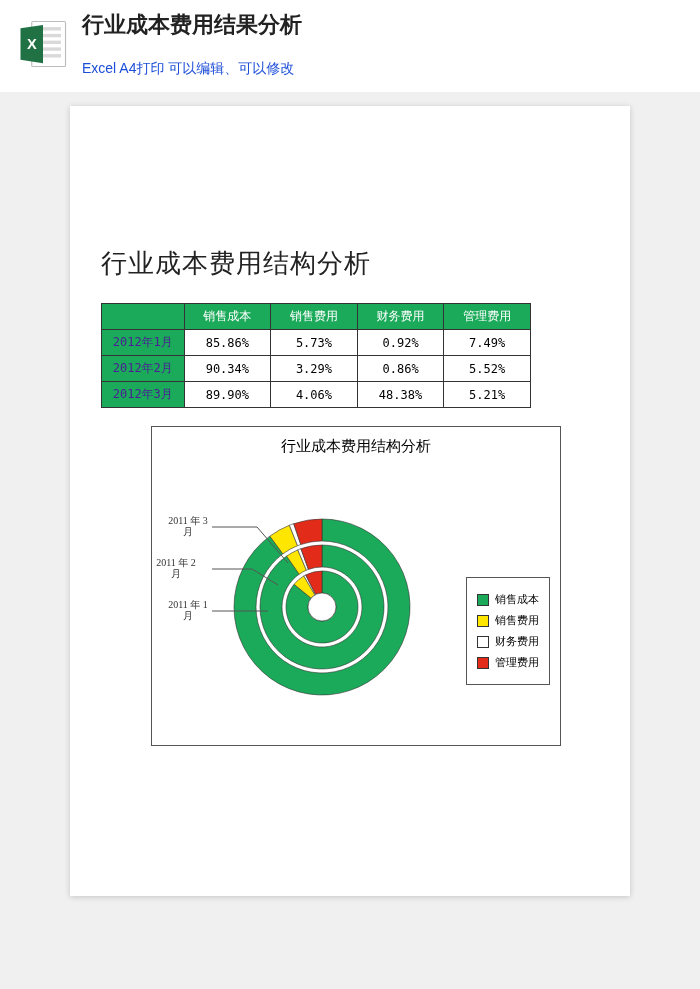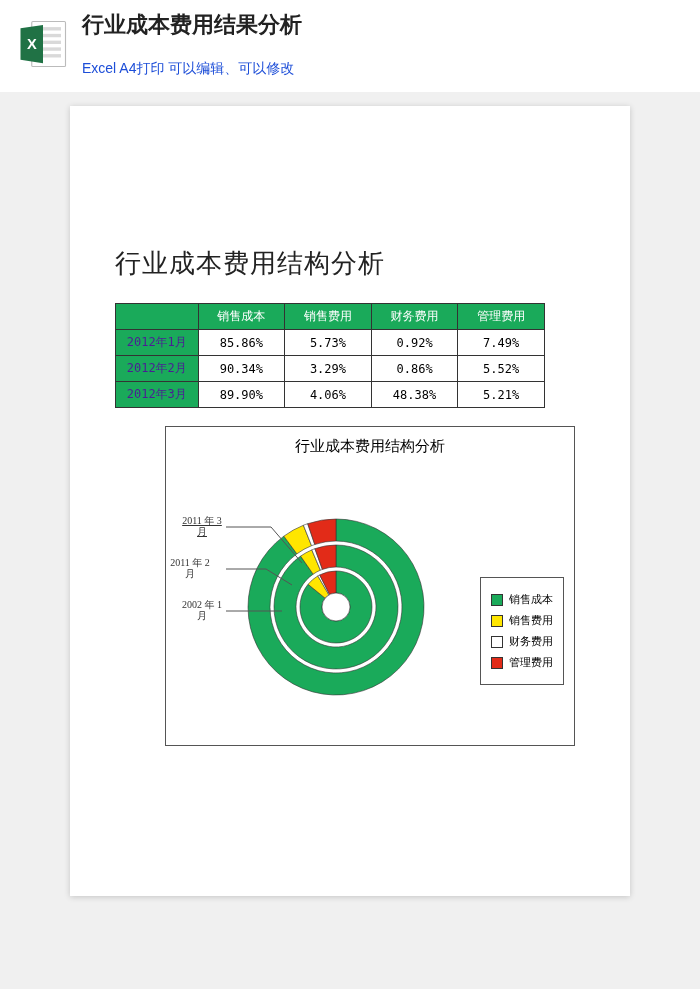--- a/index.html
+++ b/index.html
@@ -35,21 +35,21 @@
   .stage {
     padding: 14px 68px;
     display: flex;
     justify-content: center;
   }
   .page {
     width: 560px;
     height: 790px;
     background: #fff;
     box-shadow: 0 1px 6px rgba(0,0,0,0.18);
-    padding: 140px 45px 30px 45px;
+    padding: 140px 45px 30px 31px;
     position: relative;
   }
   .doc-title {
     font-size: 26px;
     font-weight: 400;
     color: #222;
     font-family: "SimSun", serif;
     margin-bottom: 22px;
     letter-spacing: 1px;
   }
@@ -207,23 +207,23 @@
             <path d="M 131.70460092680452 56.67311123479644 A 88 88 0 0 1 160.00000000000006 52 L 160.00000000000006 74 A 66 66 0 0 0 138.77845069510337 77.50483342609732 Z" fill="#e22b18" stroke="#333" stroke-width="0.6"></path>
             <circle cx="160" cy="140" r="14" fill="#fff" stroke="#333" stroke-width="0.6"></circle>
           </svg>
 
         <svg class="leader" width="270" height="260" style="position:absolute; left:10px; top:0;">
           <polyline points="50,60 95,60 126,96"></polyline>
           <polyline points="50,102 90,102 116,118"></polyline>
           <polyline points="50,144 85,144 106,144"></polyline>
         </svg>
 
-        <div class="ring-label" style="left:12px; top:48px;text-decoration:underline;">2011 年 3月</div>
+        <div class="ring-label" style="left:12px; top:48px;">2011 年 3月</div>
         <div class="ring-label" style="left:0; top:90px;">2011 年 2月</div>
-        <div class="ring-label" style="left:12px; top:132px;">2002 年 1月</div>
+        <div class="ring-label" style="left:12px; top:132px;">2011 年 1月</div>
 
         <div class="legend">
           <div class="legend-row">
             <span class="swatch" style="background:#1aaa5a"></span>
             <span>销售成本</span>
           </div>
           <div class="legend-row">
             <span class="swatch" style="background:#ffe600"></span>
             <span>销售费用</span>
           </div>

